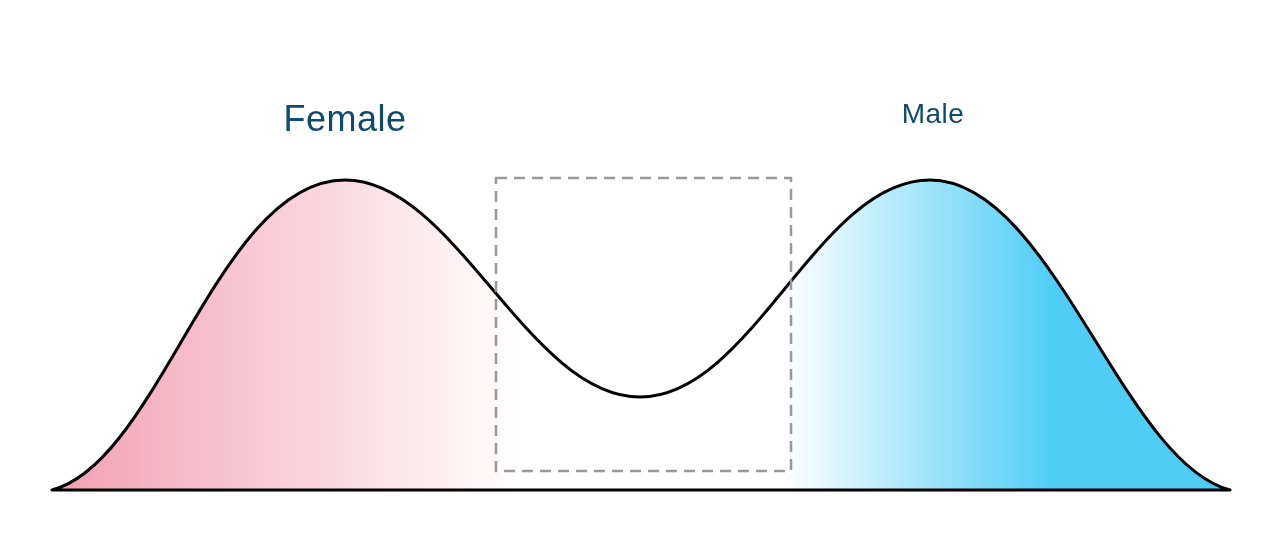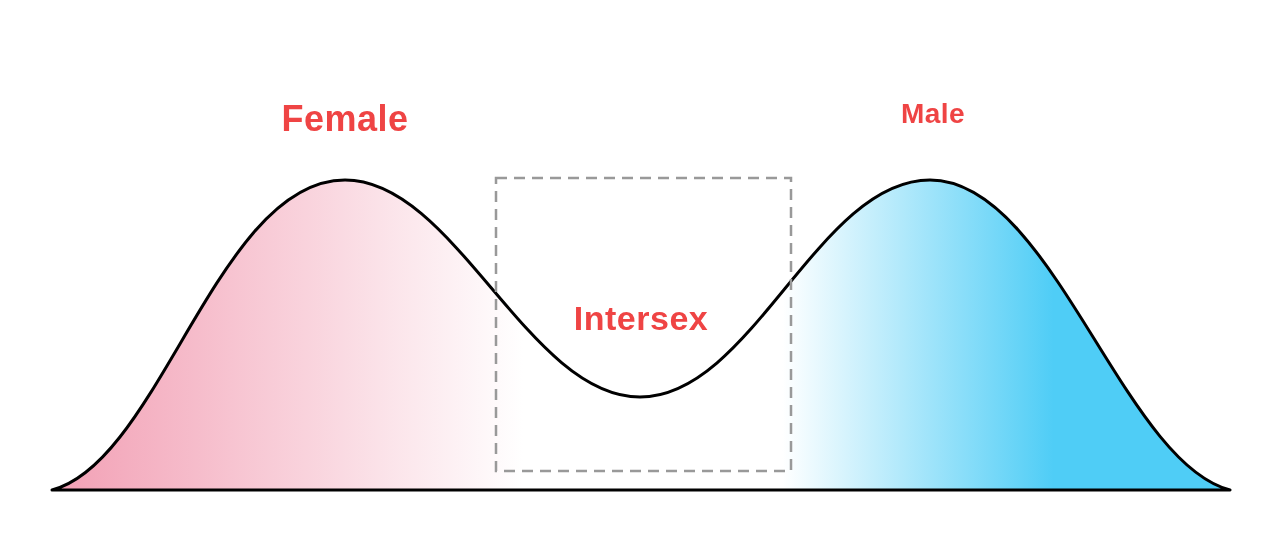--- a/index.html
+++ b/index.html
@@ -20,22 +20,22 @@
     background: #ffffff;
   }
   .canvas > svg {
     position: absolute;
     left: 0;
     top: 0;
   }
   .label {
     position: absolute;
     transform: translateX(-50%);
-    color: #ef4444;
-    font-weight: 700;
+    color: #0c4a6e;
+    font-weight: 400;
     letter-spacing: 0.5px;
     white-space: nowrap;
     user-select: none;
   }
   .label-female {
     left: 345px;
     top: 98px;
     font-size: 36px;
   }
   .label-male {
@@ -72,15 +72,14 @@
              C 1052 180, 1122 462, 1230 490
              Z" fill="url(#fillGrad)" stroke="#000000" stroke-width="3" stroke-linejoin="round" stroke-linecap="round"></path>
 
     <rect x="496" y="178" width="295" height="293" fill="none" stroke="#999999" stroke-width="2.5" stroke-dasharray="11 7"></rect>
   </svg>
 
   <div class="label label-female">Female</div>
 
   <div class="label label-male">Male</div>
 
-  <div class="label label-intersex">Intersex</div>
 
 </div>
 
 </body></html>

